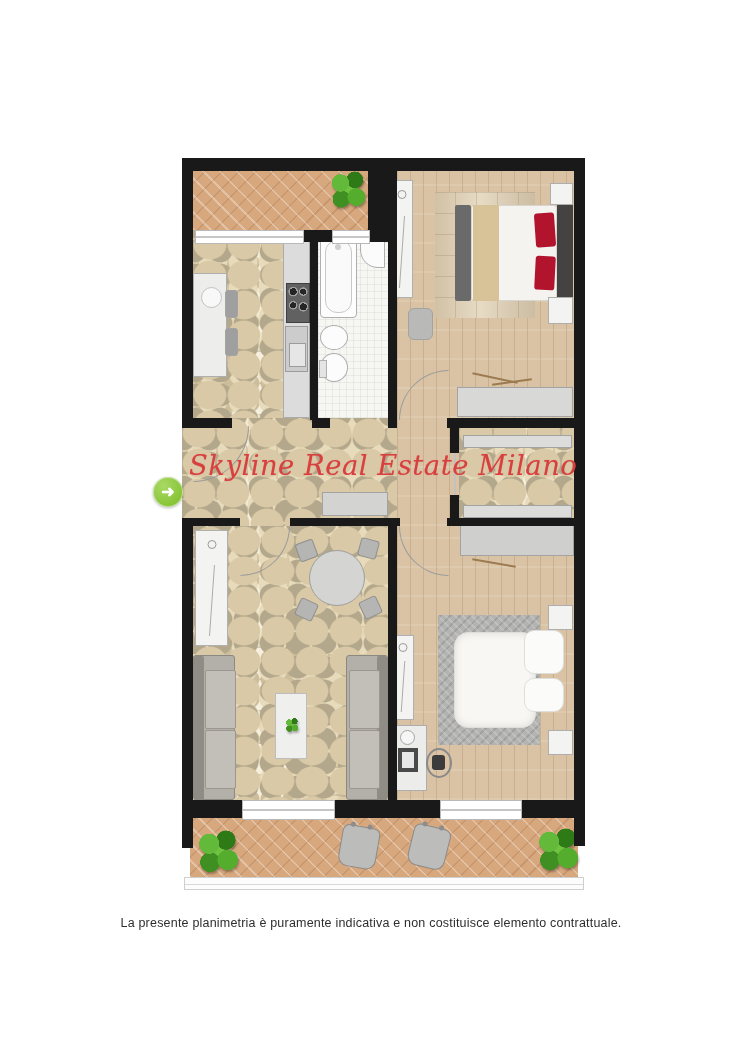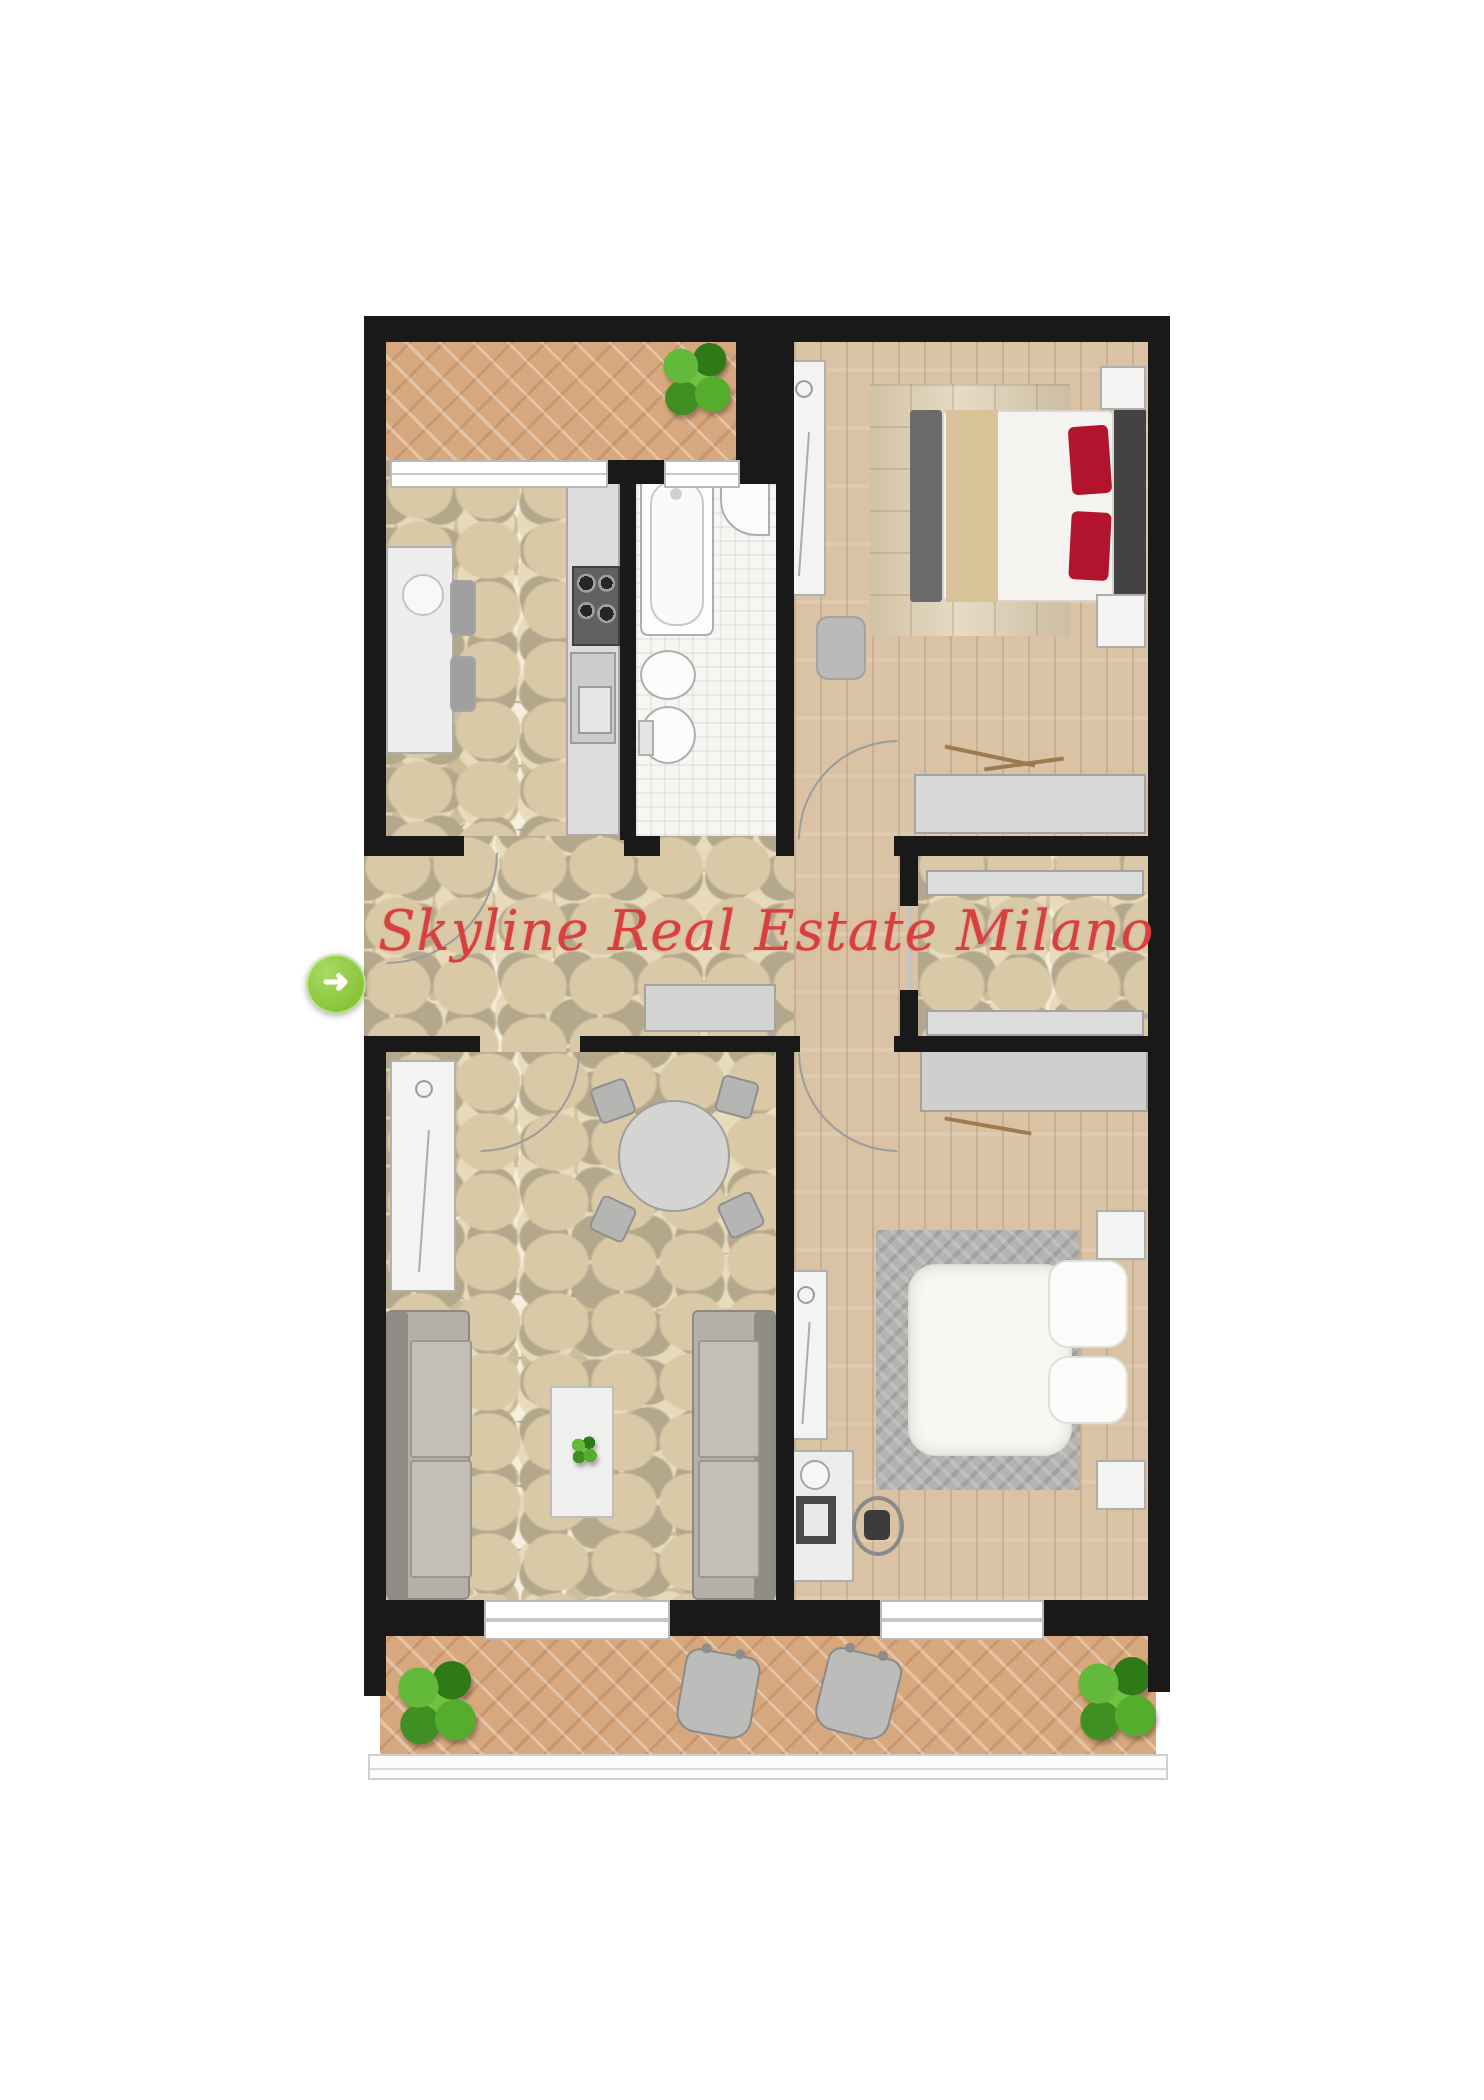--- a/index.html
+++ b/index.html
@@ -235,14 +235,15 @@
     <div class="win" style="left:258px;top:642px;width:80px;height:18px;"></div>
 
   </div>
 
   <div class="watermark" style="color: rgb(216, 64, 64);">Skyline Real Estate Milano</div>
 
   <button class="arrowbtn" style="background: radial-gradient(circle at 35% 30%, rgb(169, 217, 101), rgb(121, 187, 34));">
     <span>➜</span>
   </button>
 
+  <div class="caption" style="color: rgb(46, 46, 46);">La presente planimetria è puramente indicativa e non costituisce elemento contrattuale.</div>
 
 </div>
 
 </body></html>

